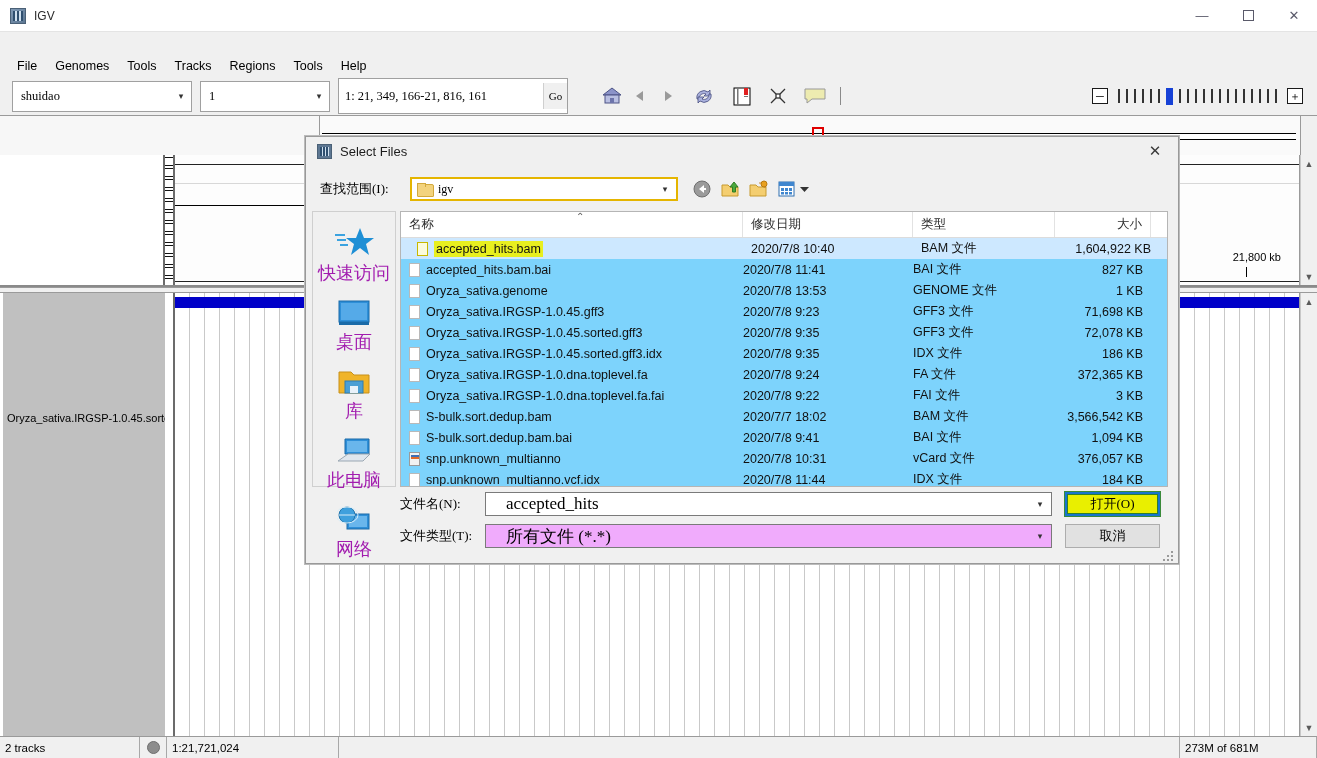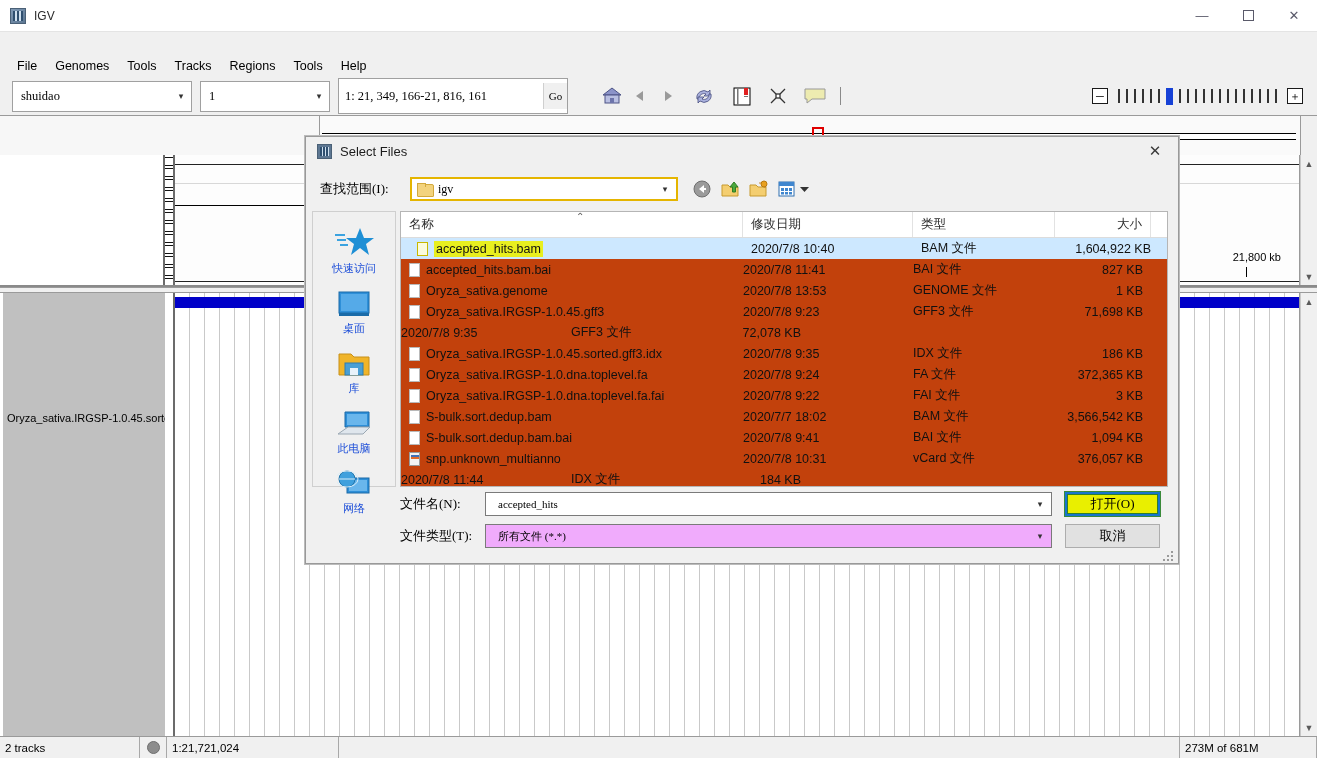--- a/index.html
+++ b/index.html
@@ -154,24 +154,24 @@
                       background:#f3d37d; border:1px solid #d3a93c; border-bottom:none; }
   .lookin-combo .val { font-family:"Liberation Serif", serif; font-size:12px; flex:1; }
   .lookin-combo .arrow { width:22px; text-align:center; font-size:9px; color:#333; }
   .dlgtool { width:22px; height:22px; margin-left:6px; display:flex; align-items:center;
              justify-content:center; position:relative; }
 
   .places { position:absolute; left:6px; top:46px; width:84px; bottom:76px;
             background:#f0f0f0; border:1px solid #cfcfcf; display:flex; flex-direction:column;
             align-items:center; padding-top:14px; gap:14px; }
   .place { width:80px; display:flex; flex-direction:column; align-items:center; gap:3px; }
-  .place-lbl { font-size:11px; color:#1d4ed8; }
+  .place-lbl { font-size:18px; color:#a21caf; }
 
   .filelist { position:absolute; left:94px; top:46px; right:10px; bottom:76px;
-              background:#c2410c; border:1px solid #b5b5b5; overflow:hidden; }
+              background:#7dd3fc; border:1px solid #b5b5b5; overflow:hidden; }
   .fl-head { display:flex; height:26px; background:#fff; border-bottom:1px solid #dcdcdc;
              position:relative; }
   .fl-head .col { font-size:12.5px; color:#2b2b2b; display:flex; align-items:center;
                   border-right:1px solid #e2e2e2; padding-left:8px; }
   .sortcaret { position:absolute; left:175px; top:-1px; font-size:10px; color:#5a5a5a; }
   .col-name { width:342px; }
   .col-date { width:170px; }
   .col-type { width:142px; }
   .col-size { width:96px; justify-content:flex-end; padding-right:8px; }
   .fl-row { display:flex; height:21px; align-items:center; font-size:12.5px; color:#111; }
@@ -188,21 +188,21 @@
   .fileic.vcard { background:#f2f2f2; border-color:#9a9a9a; }
   .fileic.vcard::after { content:""; position:absolute; left:1px; top:2px; width:8px; height:4px;
             background:linear-gradient(to bottom,#3f6fb5 0 2px,#e06a2a 2px 4px); }
 
   .bottom-form { position:absolute; left:94px; right:10px; bottom:10px; height:62px; }
   .bf-row { display:flex; align-items:center; height:26px; margin-bottom:6px; }
   .bf-label { width:85px; font-family:"Liberation Serif", serif; font-size:13px; }
   .bf-combo { flex:0 0 567px; height:24px; background:#fff; border:1px solid #7a7a7a;
               display:flex; align-items:center; }
   .bf-combo.ro { background:#f0abfc; }
-  .bf-combo .val { flex:1; padding-left:12px; font-family:"Liberation Serif", serif; font-size:11px; }
+  .bf-combo .val { flex:1; padding-left:20px; font-family:"Liberation Serif", serif; font-size:17px; }
   .bf-combo .arrow { width:22px; text-align:center; font-size:9px; color:#333; }
   .bf-btn { margin-left:13px; width:95px; height:24px; display:flex; align-items:center;
             justify-content:center; font-size:13px; font-family:"Liberation Serif", serif; }
   .bf-btn.default { background:#e9ef00; border:2px solid #1874cd; outline:1px solid #3a8a3a;
                     box-shadow:inset 0 0 0 1px #2f7d2f; }
   .bf-btn.plain { background:#e1e1e1; border:1px solid #adadad; }
   .dlg-grip { position:absolute; right:3px; bottom:2px; width:12px; height:12px;
     background:
       radial-gradient(circle 1px at 9px 3px, #9a9a9a 99%, transparent 100%),
       radial-gradient(circle 1px at 5px 7px, #9a9a9a 99%, transparent 100%),
@@ -538,20 +538,24 @@
           <div class="fl-row">
             <div class="c-name">
               <span class="fileic"></span>
               <span>Oryza_sativa.IRGSP-1.0.45.gff3</span>
             </div>
             <div class="c-date">2020/7/8 9:23</div>
             <div class="c-type">GFF3 文件</div>
             <div class="c-size">71,698 KB</div>
           </div>
           <div class="fl-row">
+            <div class="c-name">
+              <span class="fileic"></span>
+              <span>Oryza_sativa.IRGSP-1.0.45.sorted.gff3</span>
+            </div>
             <div class="c-date">2020/7/8 9:35</div>
             <div class="c-type">GFF3 文件</div>
             <div class="c-size">72,078 KB</div>
           </div>
           <div class="fl-row">
             <div class="c-name">
               <span class="fileic"></span>
               <span>Oryza_sativa.IRGSP-1.0.45.sorted.gff3.idx</span>
             </div>
             <div class="c-date">2020/7/8 9:35</div>
@@ -597,20 +601,24 @@
           <div class="fl-row">
             <div class="c-name">
               <span class="fileic vcard"></span>
               <span>snp.unknown_multianno</span>
             </div>
             <div class="c-date">2020/7/8 10:31</div>
             <div class="c-type">vCard 文件</div>
             <div class="c-size">376,057 KB</div>
           </div>
           <div class="fl-row">
+            <div class="c-name">
+              <span class="fileic"></span>
+              <span>snp.unknown_multianno.vcf.idx</span>
+            </div>
             <div class="c-date">2020/7/8 11:44</div>
             <div class="c-type">IDX 文件</div>
             <div class="c-size">184 KB</div>
           </div>
         </div>
     </div>
 
     <div class="bottom-form">
       <div class="bf-row">
         <span class="bf-label">文件名(N):</span>

